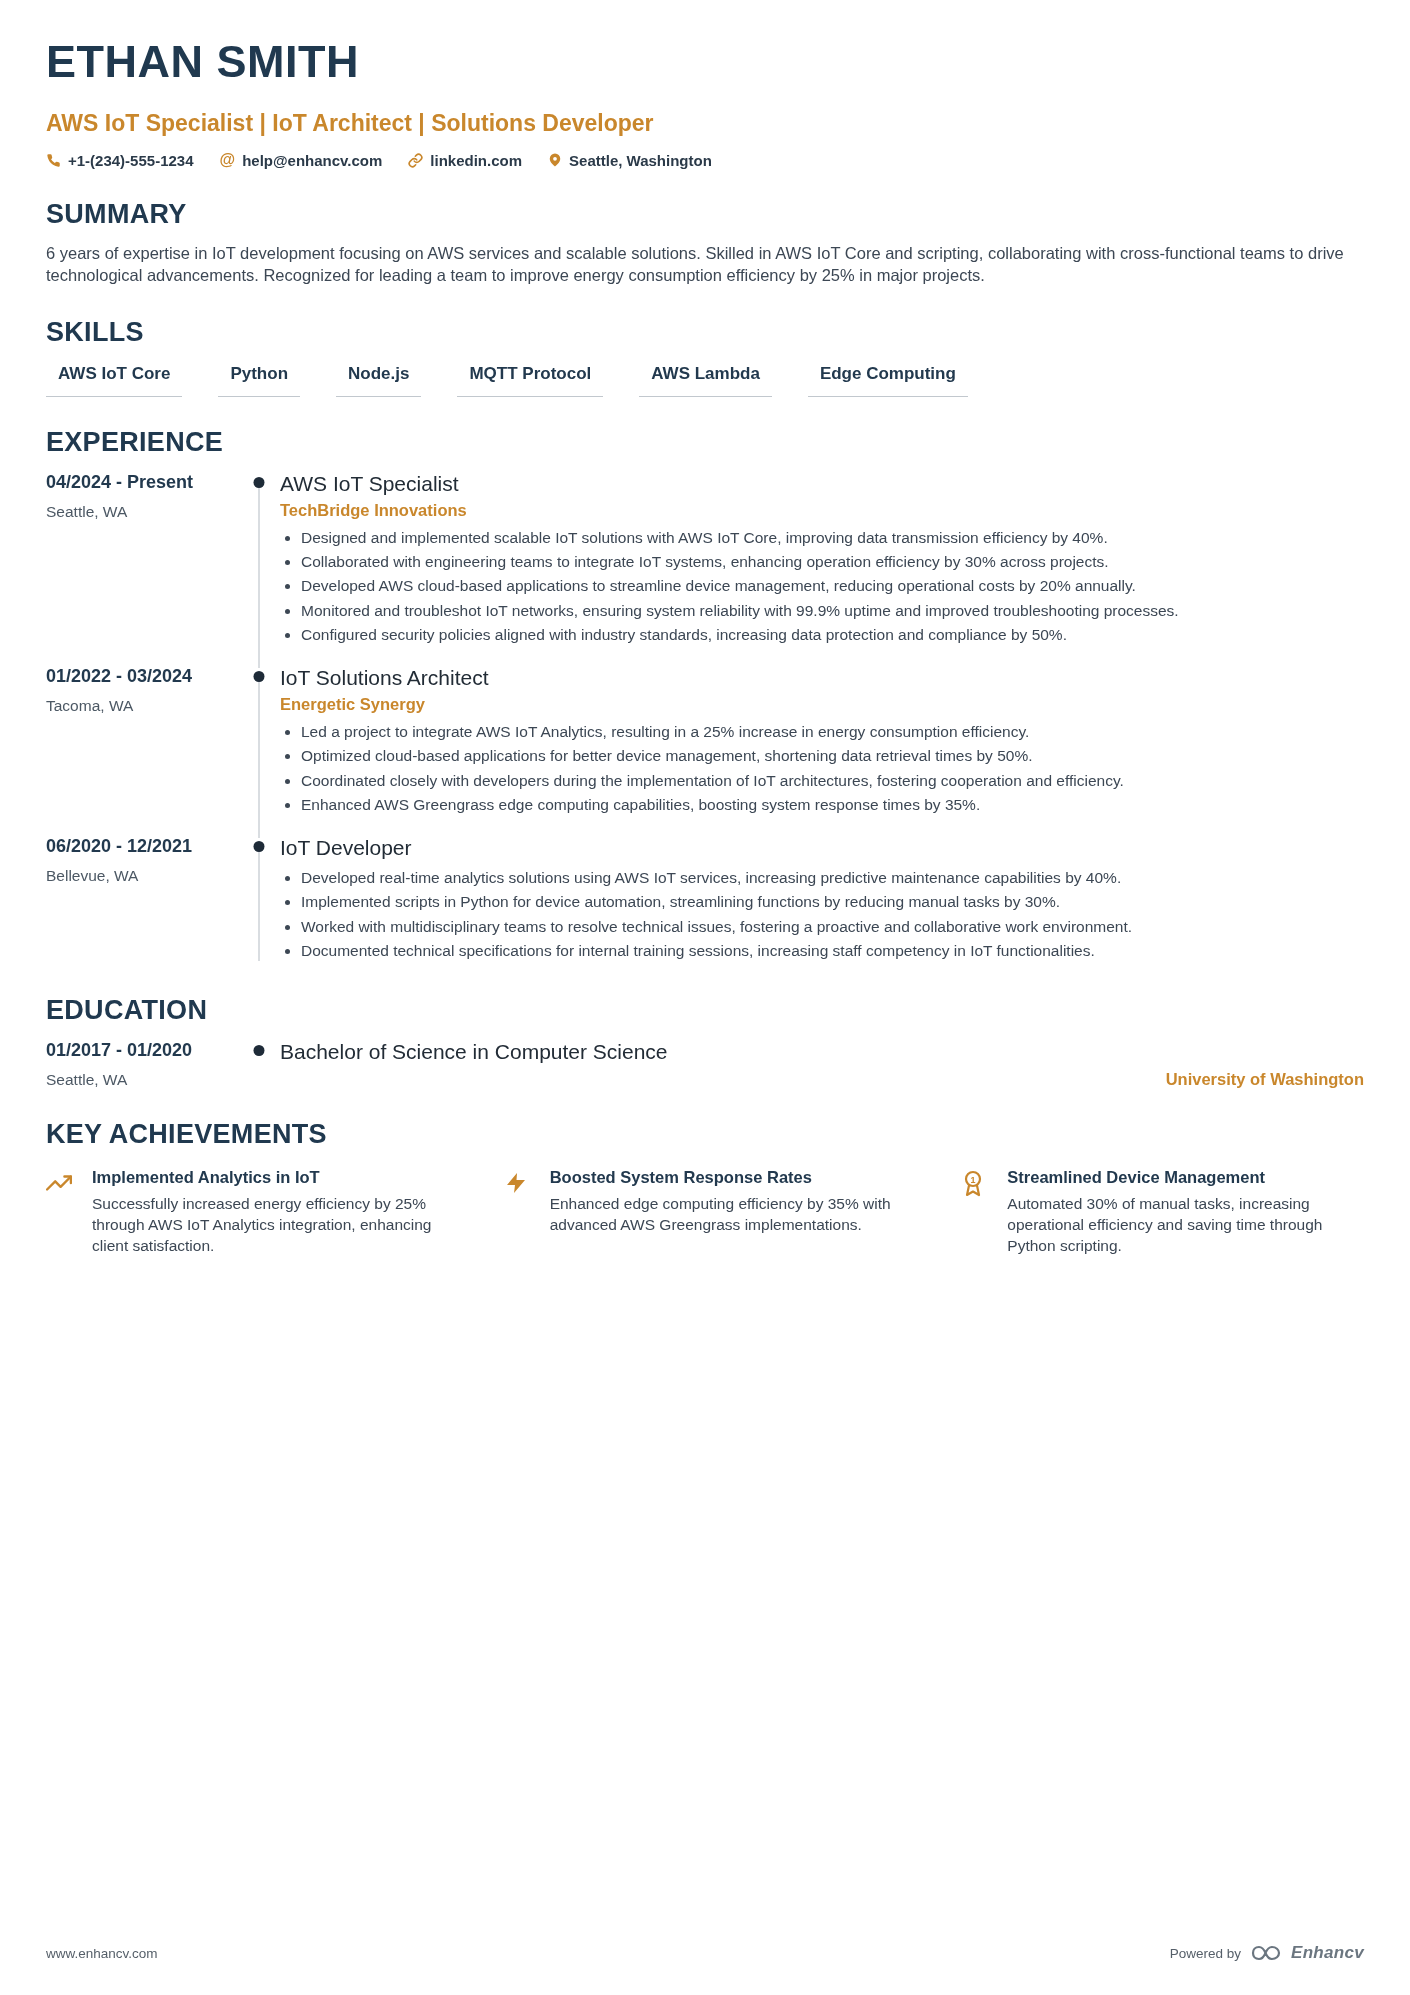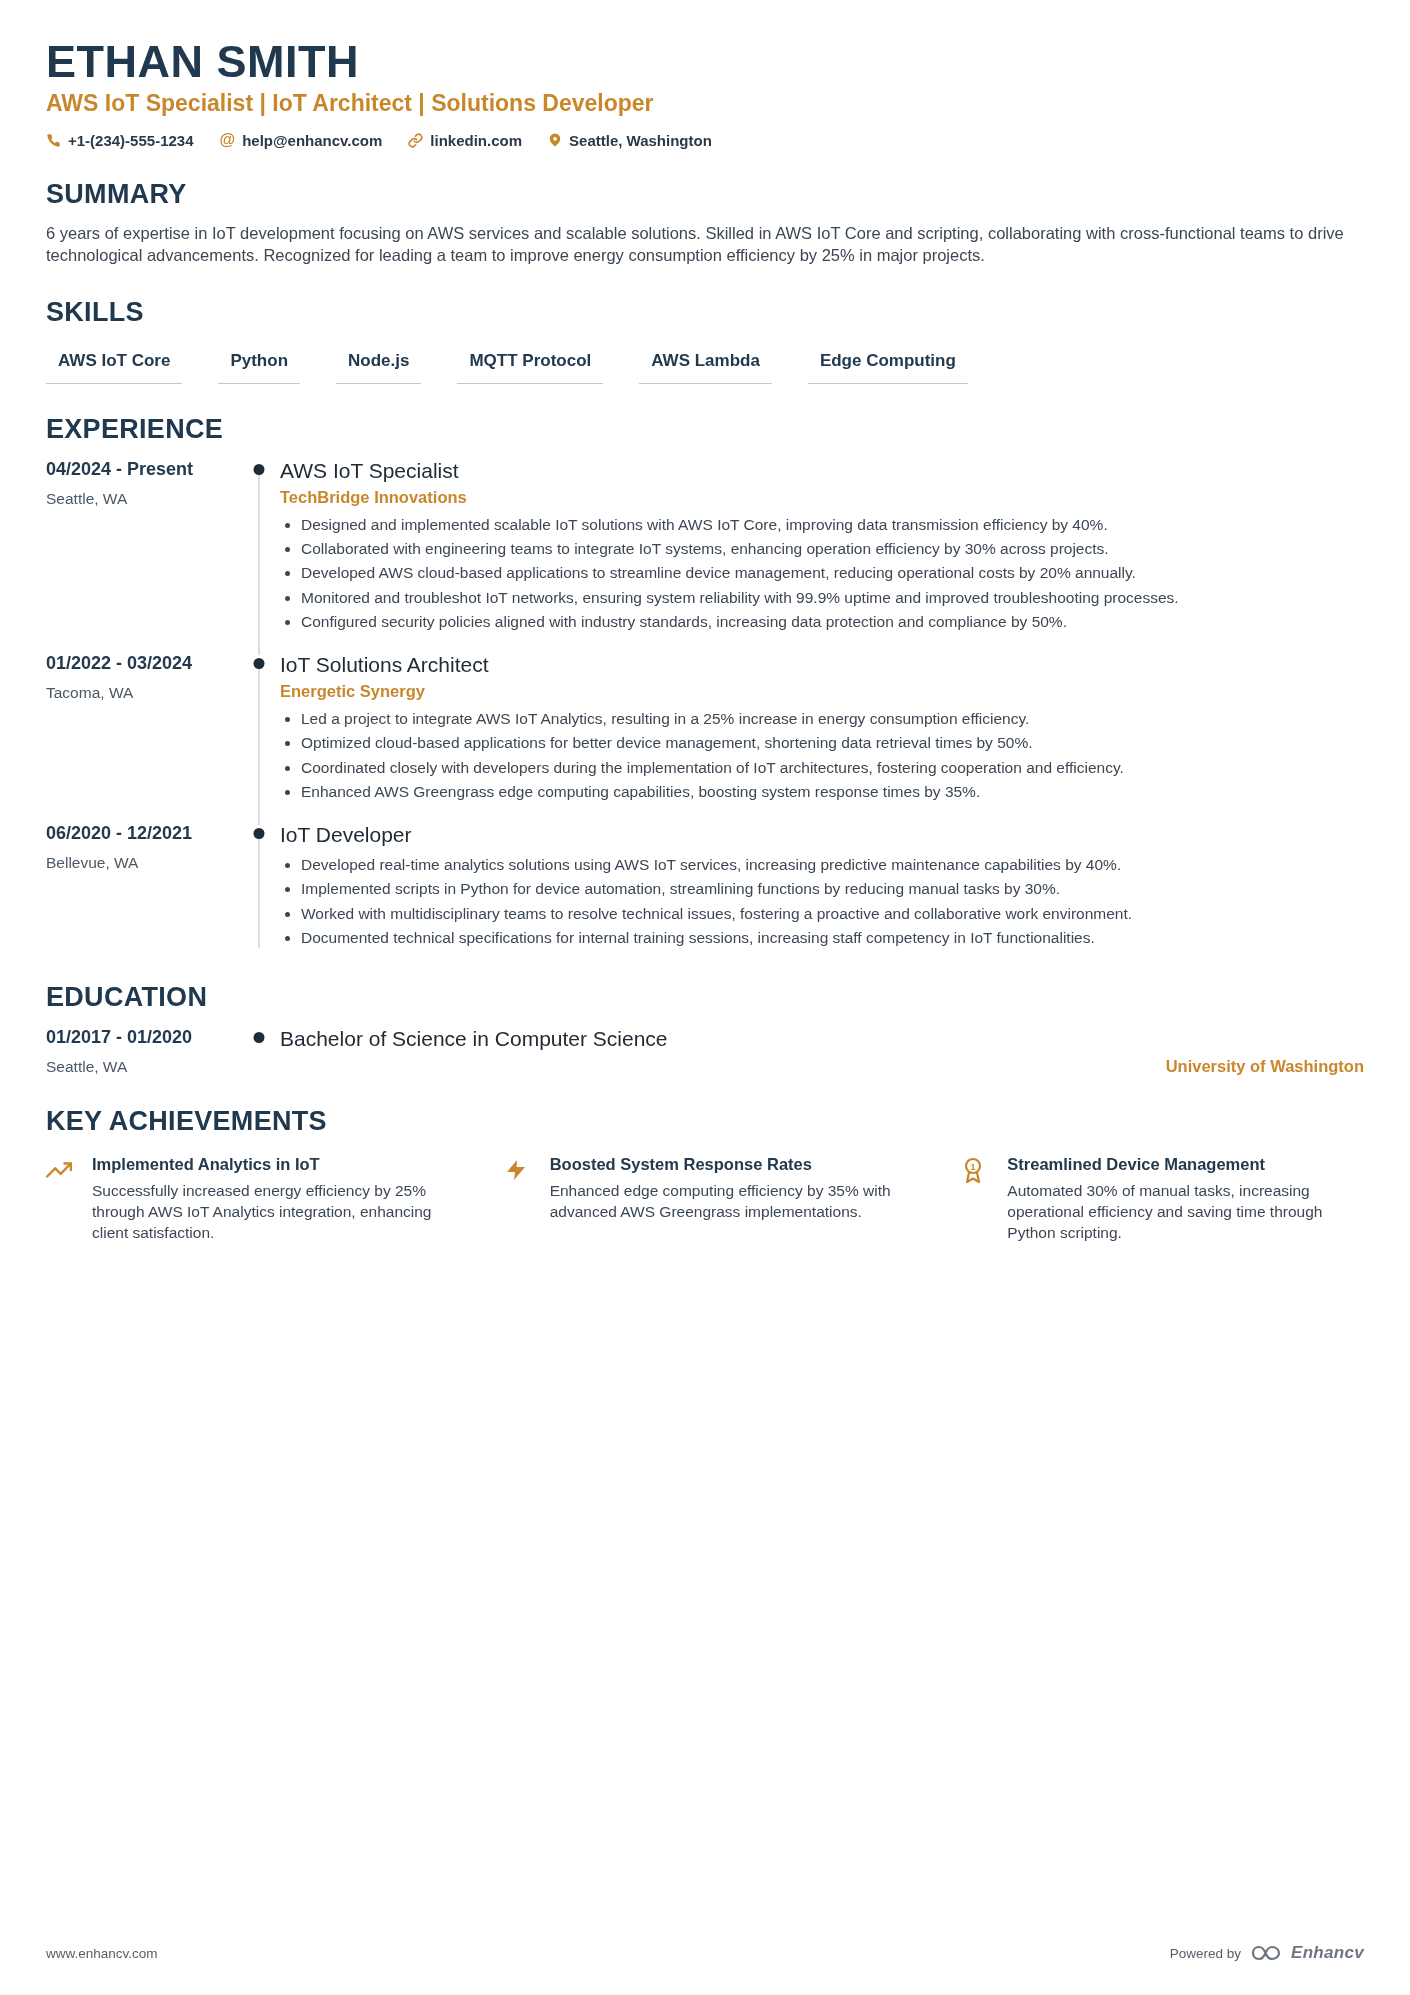--- a/index.html
+++ b/index.html
@@ -9,21 +9,21 @@
     font-family:"Liberation Sans","DejaVu Sans",sans-serif;
     color:#3e4a56;
   }
   .page { padding:36px 46px 0 46px; position:relative; }
 
   
   .name {
     font-size:45px; font-weight:800; color:#20394f; letter-spacing:0.5px;
   }
   .job-title {
-    margin-top:2px; font-size:23px; font-weight:700; color:#c9872c;
+    margin-top:22px; font-size:23px; font-weight:700; color:#c9872c;
   }
   .contacts {
     margin-top:14px; display:flex; align-items:center; gap:26px;
     font-size:15px; font-weight:700; color:#2b3a49;
   }
   .contact { display:flex; align-items:center; gap:7px; }
   .cicon { display:inline-flex; align-items:center; color:#c9872c; }
   .cicon svg { display:block; }
   .at-glyph { font-size:16px; font-weight:800; color:#c9872c; }
 
@@ -33,21 +33,21 @@
     font-size:27px; font-weight:800; color:#20394f; letter-spacing:0.3px;
   }
 
   
   .summary-text {
     margin-top:12px; font-size:16.5px; line-height:1.35; color:#3c4754;
     max-width:1318px;
   }
 
   
-  .skills-row { margin-top:23px; display:flex; gap:36px; flex-wrap:wrap; }
+  .skills-row { margin-top:16px; display:flex; gap:36px; flex-wrap:wrap; }
   .skill {
     font-size:17px; font-weight:700; color:#22394e;
     padding:0 12px 12px 12px; border-bottom:1.5px solid #c2c8ce;
   }
 
   
   .entry {
     display:grid; grid-template-columns:192px 42px 1fr;
     margin-top:14px;
   }

